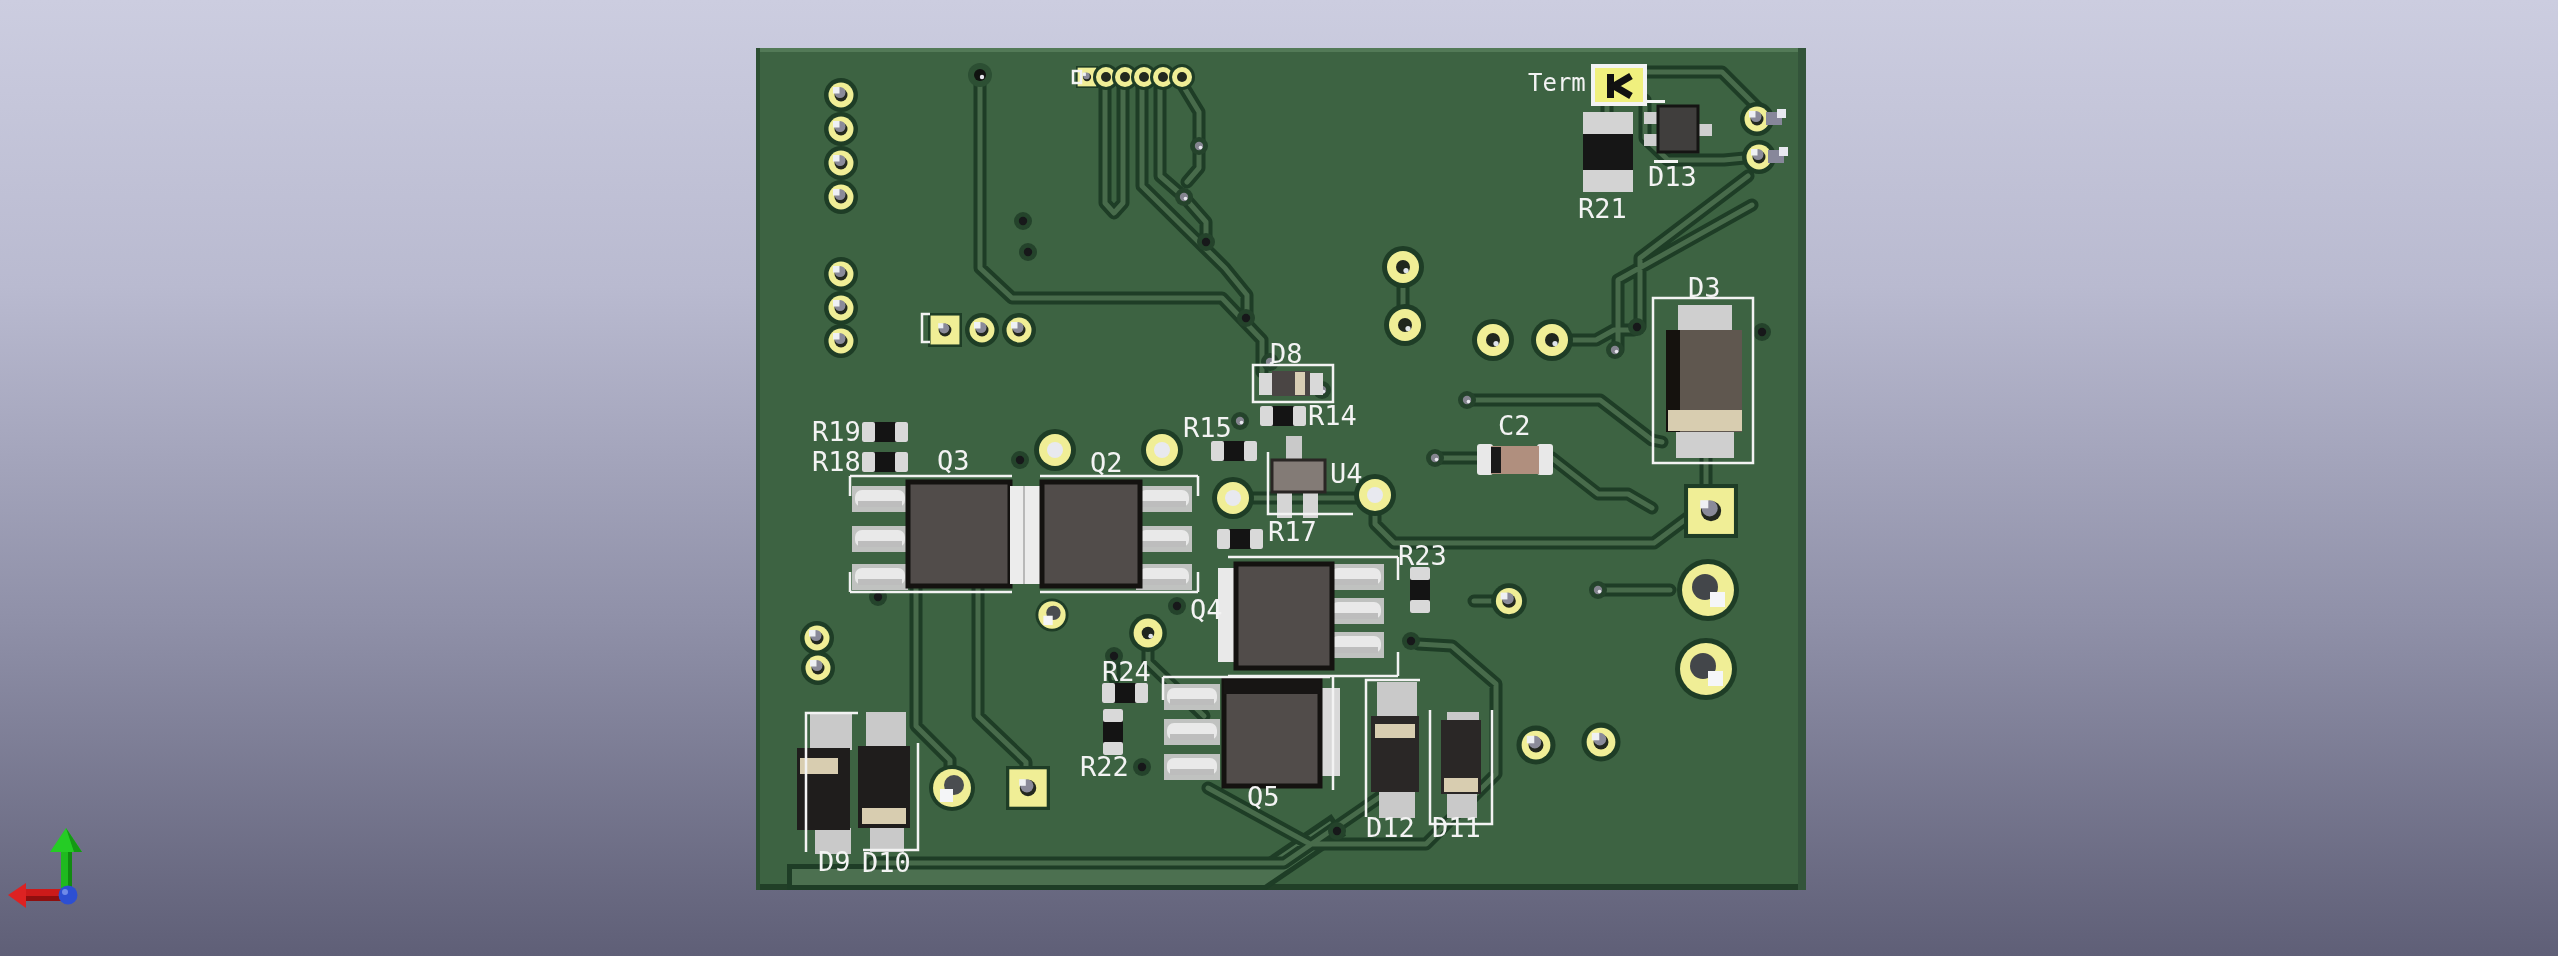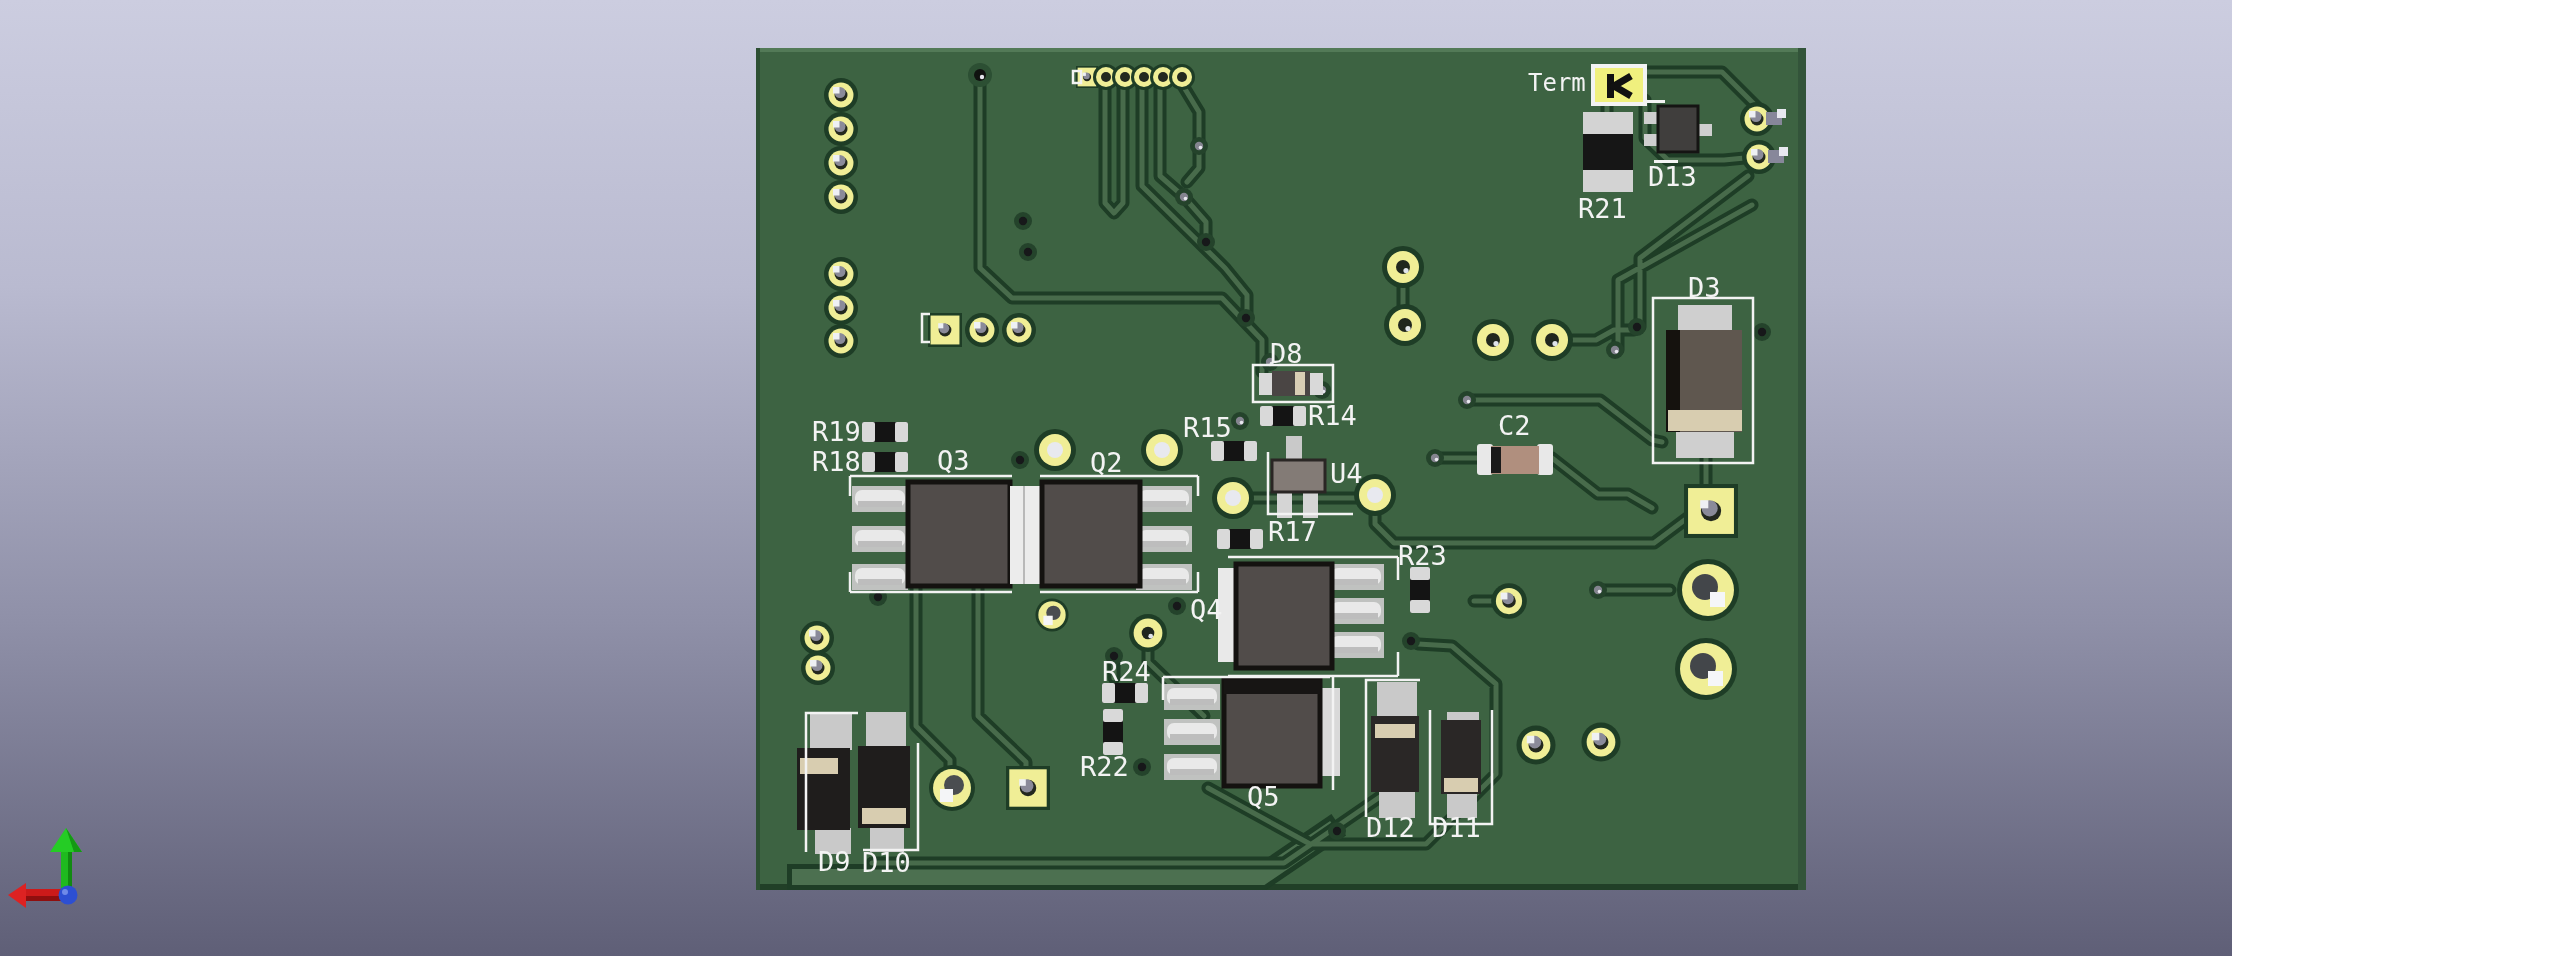--- a/index.html
+++ b/index.html
@@ -1,16 +1,16 @@
 <!DOCTYPE html>
 <html><head>
 <meta charset="utf-8">
 <style>
   html,body{margin:0;padding:0;}
-  .viewport{position:relative;width:2232px;height:956px;overflow:hidden;
+  .viewport{position:relative;width:2558px;height:956px;overflow:hidden;
     background:linear-gradient(180deg,#cccde0 0%,#b9bad0 30%,#8f90a8 65%,#5f5f77 100%);}
   svg{position:absolute;left:0;top:0;}
   .silk{font-family:"DejaVu Sans Mono",monospace;font-size:27px;fill:#f3f3f3;}
   .silk-sm{font-family:"DejaVu Sans Mono",monospace;font-size:24px;fill:#f3f3f3;}
   .trace-o{fill:none;stroke:#1e3d26;stroke-width:13;stroke-linecap:round;stroke-linejoin:round;}
   .trace-i{fill:none;stroke:#486b4b;stroke-width:5;stroke-linecap:round;stroke-linejoin:round;}
   .zone-o{fill:none;stroke:#1e3d26;stroke-width:26;stroke-linecap:square;}
   .zone-i{fill:none;stroke:#4c7050;stroke-width:16;stroke-linecap:square;}
   .sk{fill:none;stroke:#f3f3f3;stroke-width:2.5;}
 </style>

